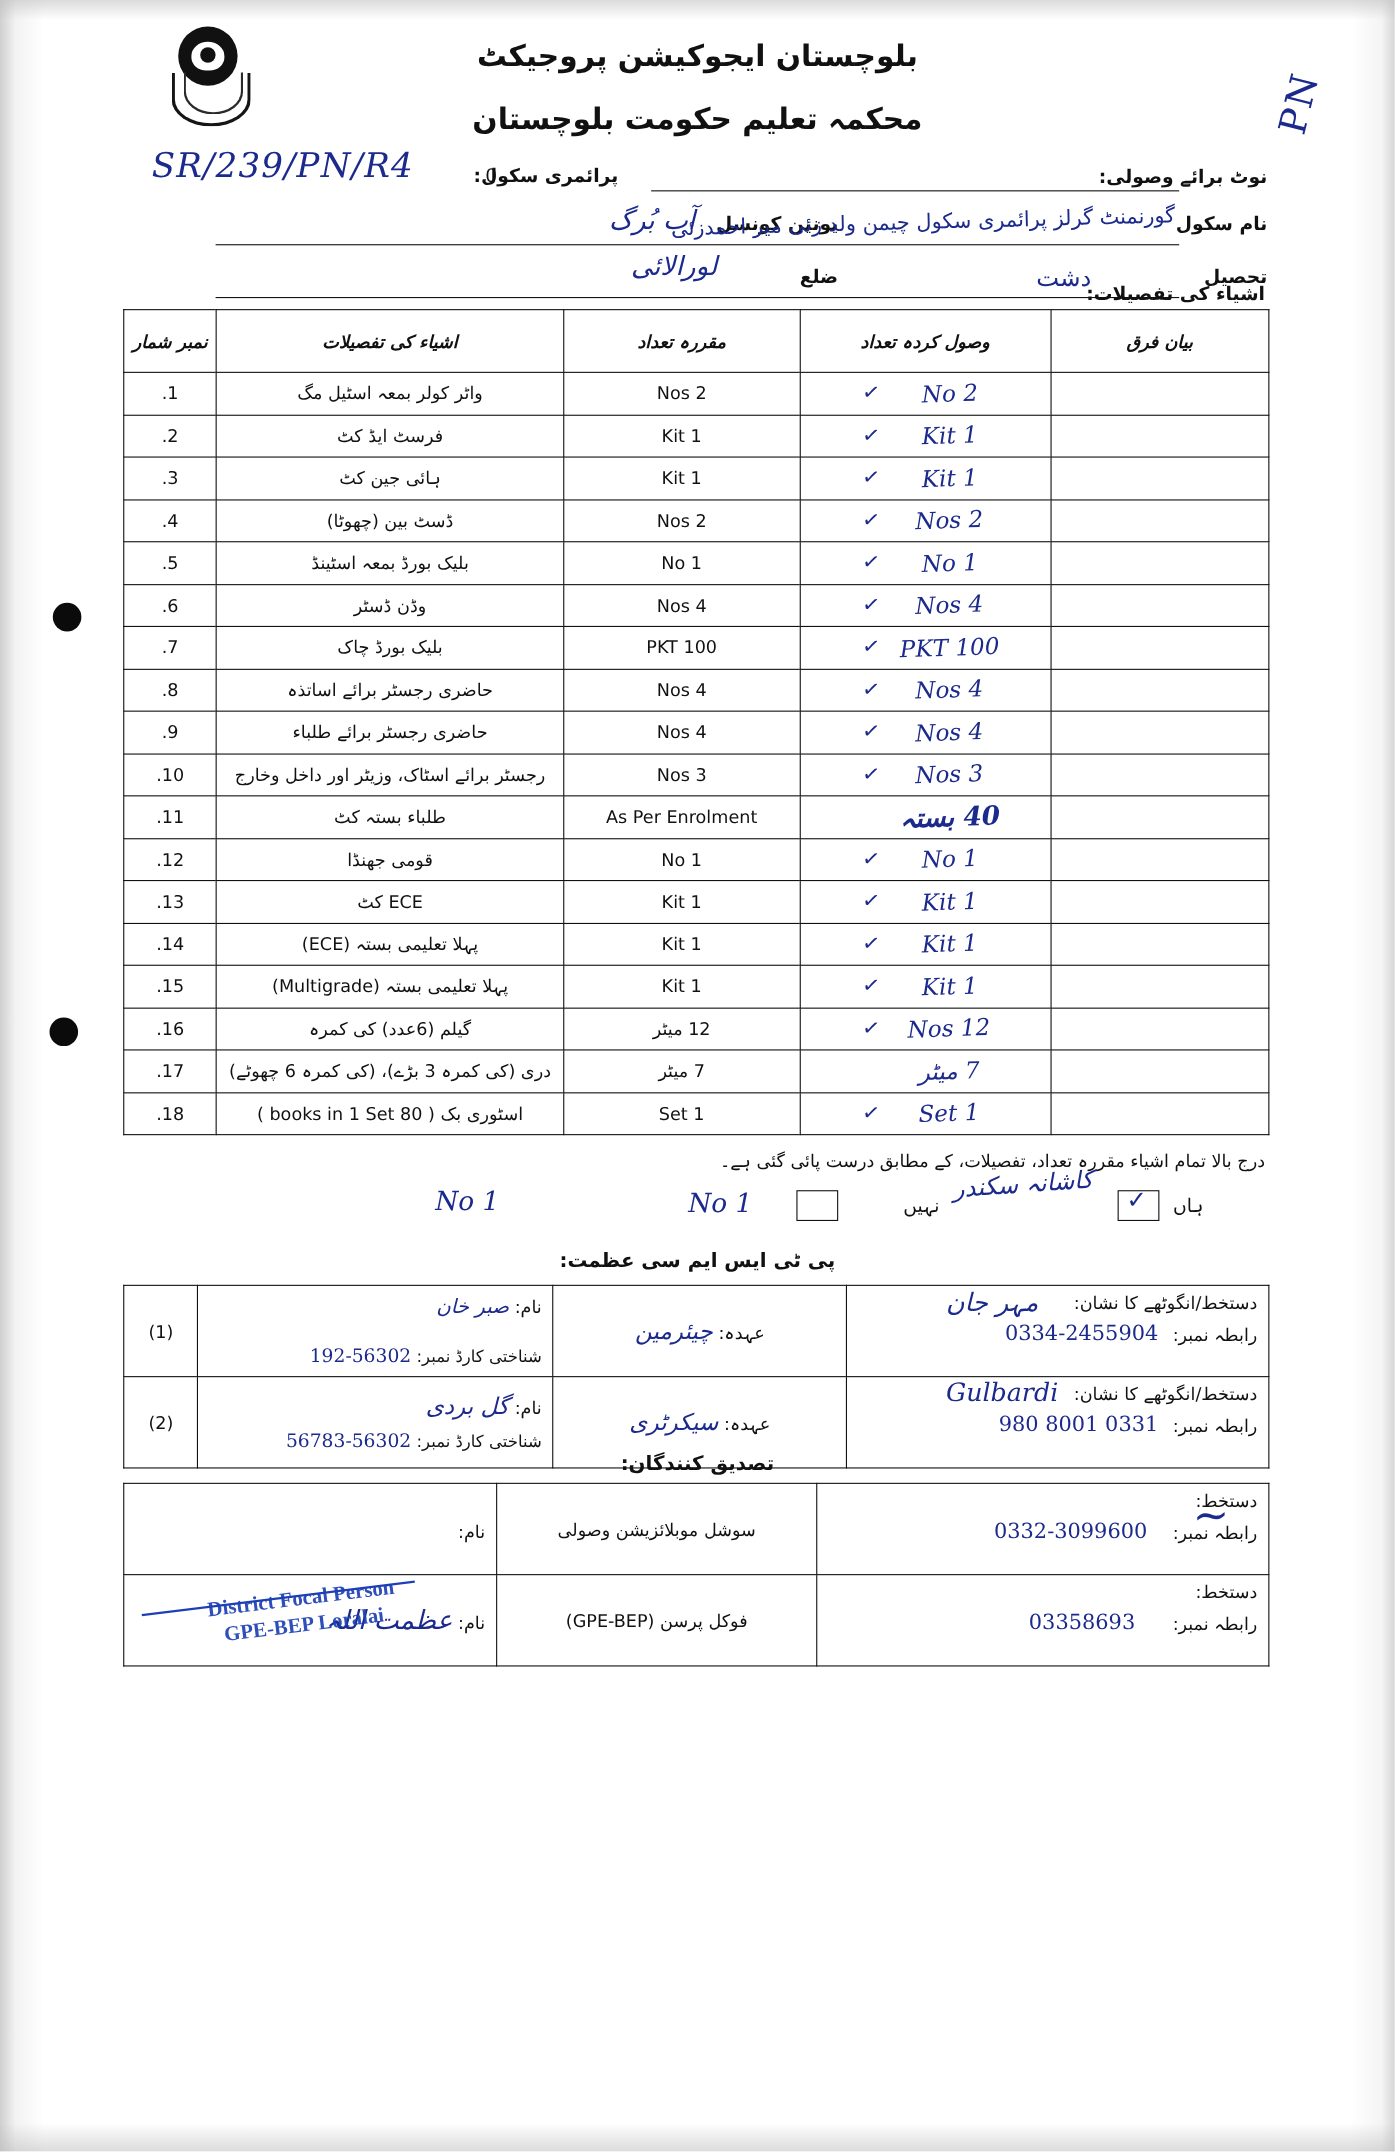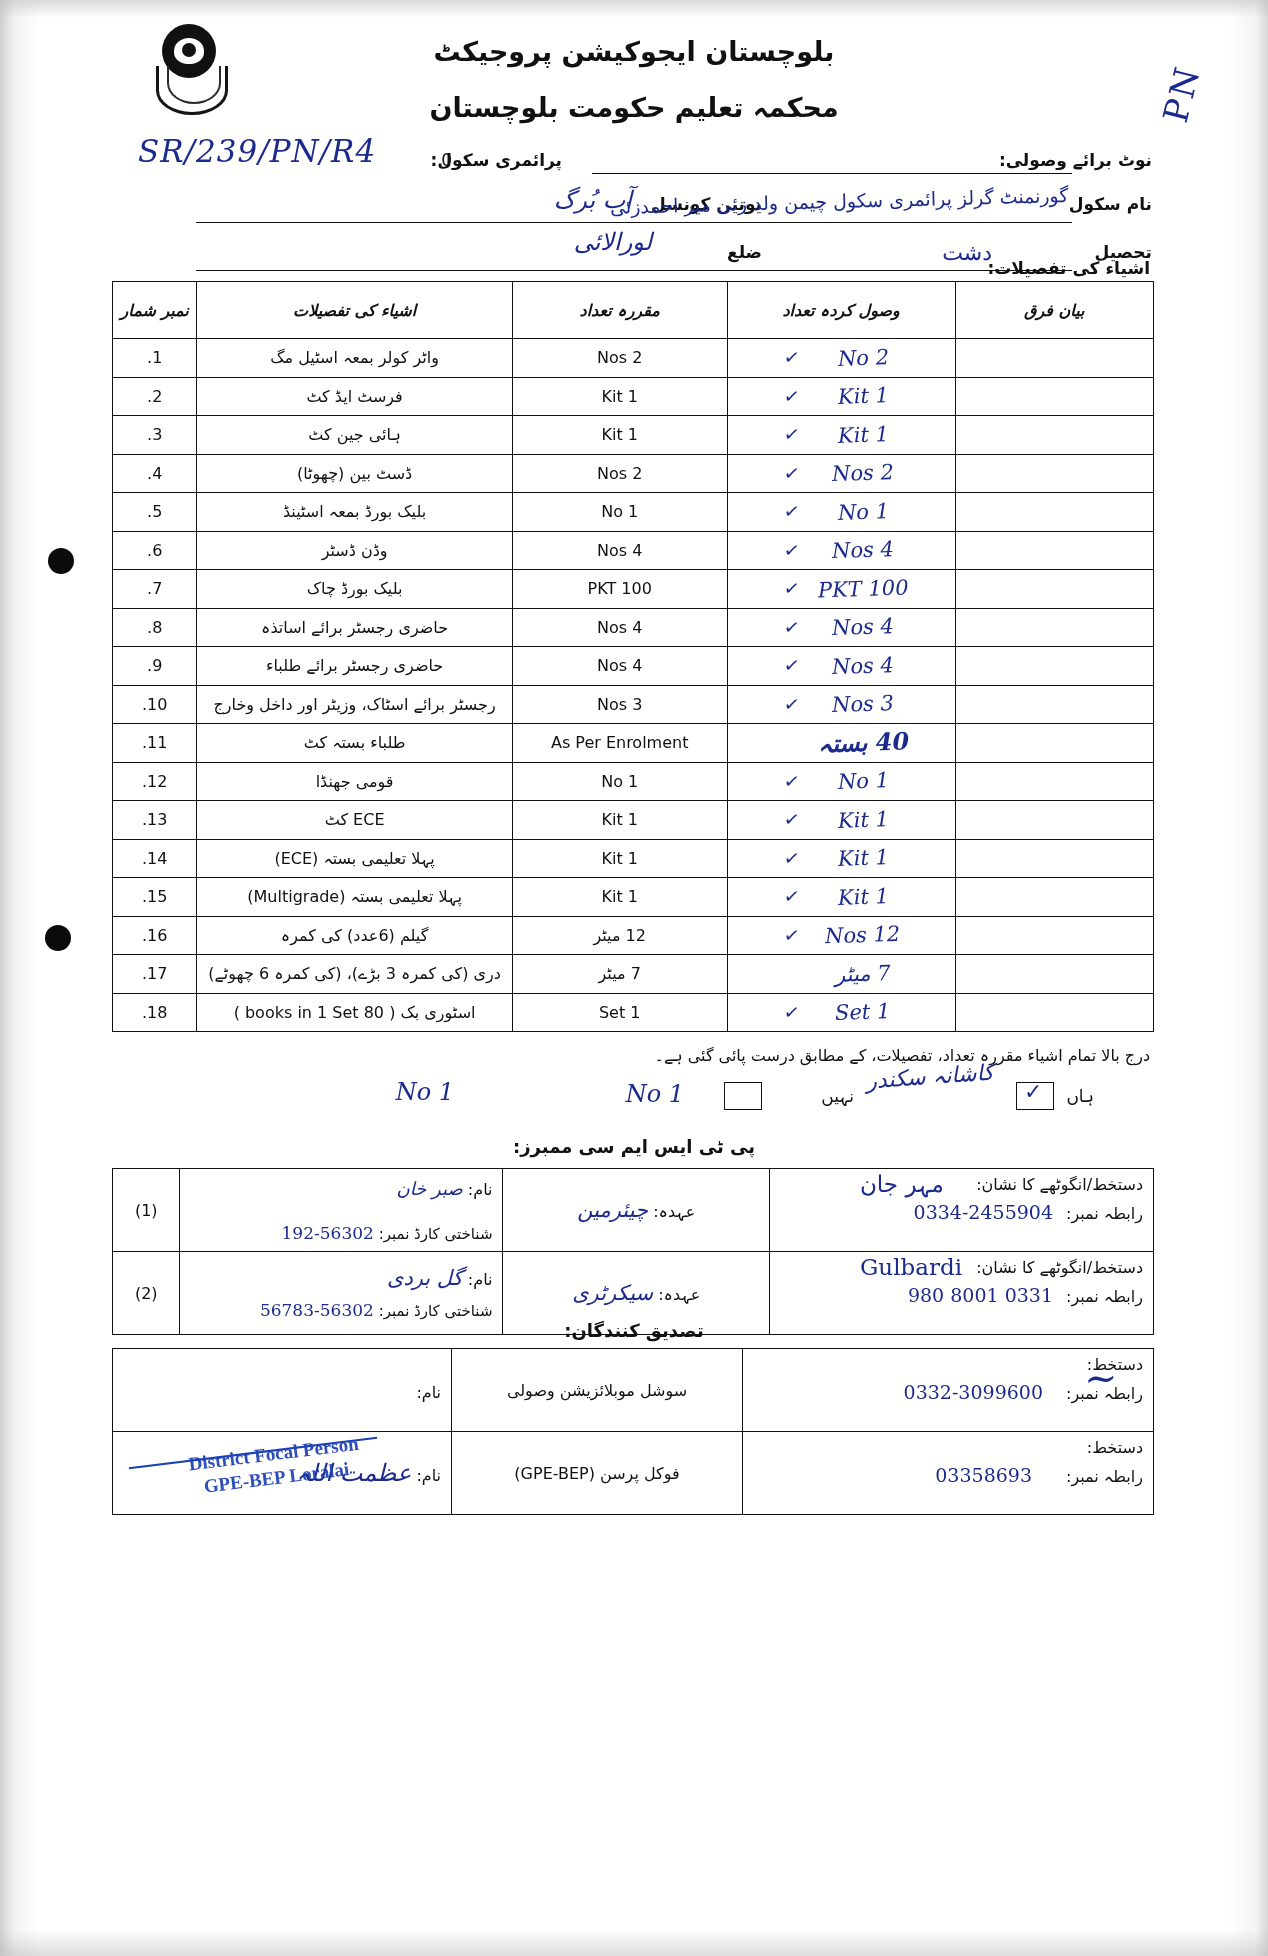--- a/index.html
+++ b/index.html
@@ -155,21 +155,21 @@
   table.members td{
     border:1.5px solid #111;font-size:16px;vertical-align:middle;padding:6px 10px;
     height:66px;
   }
   .m-num{width:50px;text-align:center;}
   .m-name{width:330px;}
   .m-role{width:270px;text-align:center;}
   .m-sign{width:390px;}
   .subline{display:block;margin-top:10px;}
   .hwi{color:#1b2a8c;font-family:"DejaVu Serif", serif;font-style:italic;}
-  .sig{color:#1b2a8c;font-family:"DejaVu Serif", serif;font-size:23px;}
+  .sig{color:#1b2a8c;font-family:"DejaVu Serif", serif;font-style:italic;font-size:23px;}
   .phone{color:#1b2a8c;font-family:"DejaVu Serif", serif;font-size:19px;}
 
   .stamp{
     position:absolute;color:#1d3fb5;font-weight:bold;font-size:19px;
     font-family:"Liberation Serif", serif;
     transform:rotate(-7deg);line-height:1.25;text-align:center;
     opacity:.92;
   }
   .stamp-line{
     position:absolute;border-top:2px solid #1d3fb5;width:250px;transform:rotate(-7deg);
@@ -375,21 +375,21 @@
     <span class="box yes">
       <span style="position:absolute;left:7px;top:-4px;color:#1b2a8c;font-size:22px;">✓</span>
     </span>
     <span class="conf-no">نہیں</span>
     <span class="box no"></span>
     <span class="conf-hand" style="right:470px;top:2px;font-size:24px;">1 No</span>
     <span class="conf-hand" style="right:700px;top:0px;font-size:24px;">1 No</span>
     <span class="conf-hand" style="right:160px;top:-14px;font-size:22px;transform:rotate(-4deg);">کاشانہ سکندر</span>
   </div>
 
-  <div class="section-title" style="top:1136px;">پی ٹی ایس ایم سی ممبرز:</div>
+  <div class="section-title" style="top:1136px;">پی ٹی ایس ایم سی عظمت:</div>
   <table class="members" style="top:1168px;">
     <tbody id="ptsmc-body">
         <tr>
           <td class="m-sign"><span class="sig" style="float:left;margin:-4px 0 0 80px;">مہر جان</span><span>دستخط/انگوٹھے کا نشان:</span><span class="subline">رابطہ نمبر:</span><span class="phone" style="position:relative;top:-22px;right:90px;">0334-2455904</span></td>
           <td class="m-role"><span>عہدہ:</span> <span class="hwi" style="font-size:21px;">چیئرمین</span></td>
           <td class="m-name"><span>نام:</span> <span class="hwi" style="font-size:18px;">صبر خان</span><span class="subline" style="font-size:15px;margin-top:24px;"><span>شناختی کارڈ نمبر:</span> <span class="phone" style="font-size:17px;">56302-192</span></span></td>
           <td class="m-num">(1)</td>
         </tr>
         <tr>
           <td class="m-sign"><span class="sig" style="float:left;margin:-4px 0 0 80px;">Gulbardi</span><span>دستخط/انگوٹھے کا نشان:</span><span class="subline">رابطہ نمبر:</span><span class="phone" style="position:relative;top:-22px;right:90px;">0331 8001 980</span></td>

